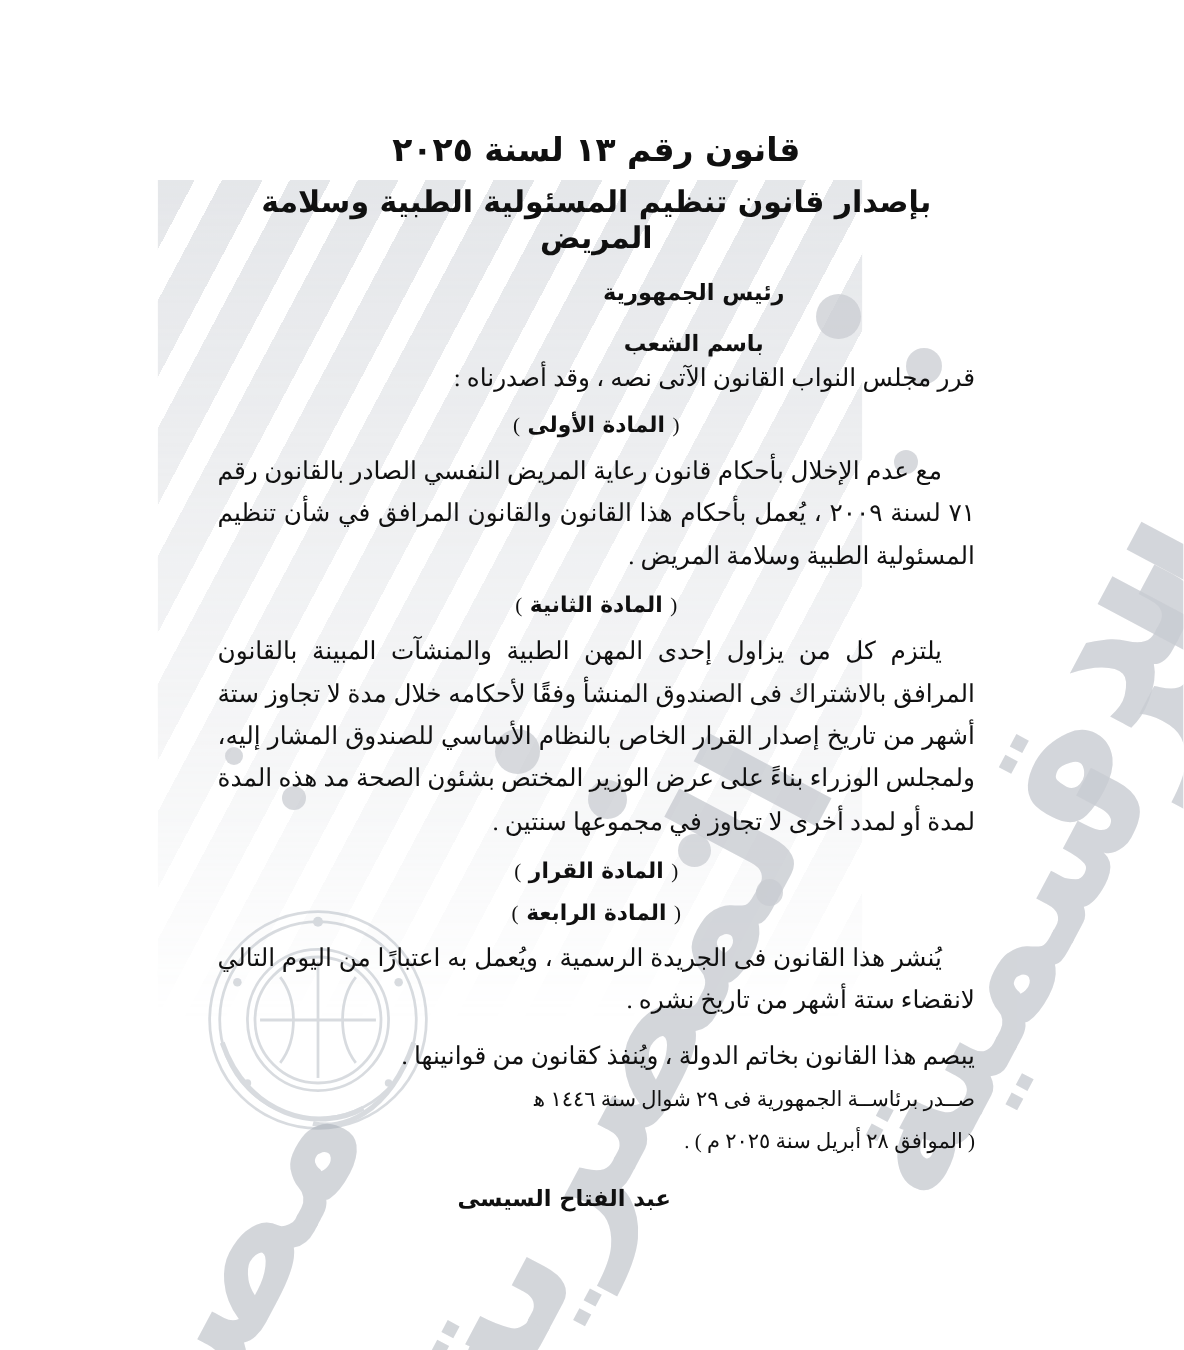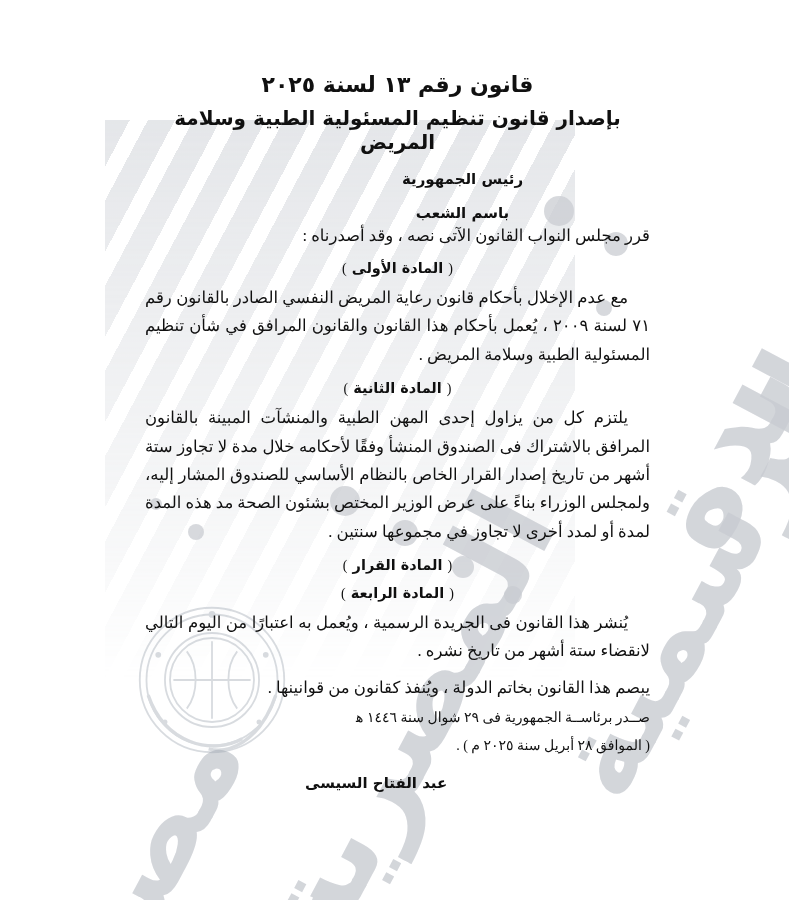--- a/index.html
+++ b/index.html
@@ -115,21 +115,21 @@
   .header-rule {
     margin-top: 10px;
     border: 0;
     border-top: 2px solid #111;
     width: 500px;
   }
 
   
   .content {
     position: absolute;
-    top: 72px;
+    top: 88px;
     left: 145px;
     width: 505px;
     z-index: 2;
   }
   .law-title {
     text-align: center;
     font-family: "DejaVu Sans", "Liberation Sans", sans-serif;
     font-weight: 700;
     font-size: 22px;
     letter-spacing: .5px;

